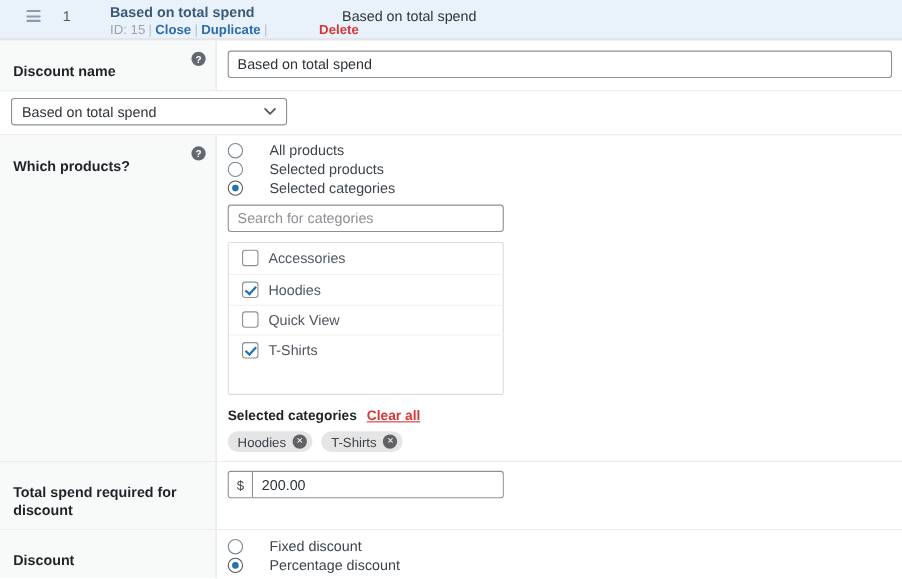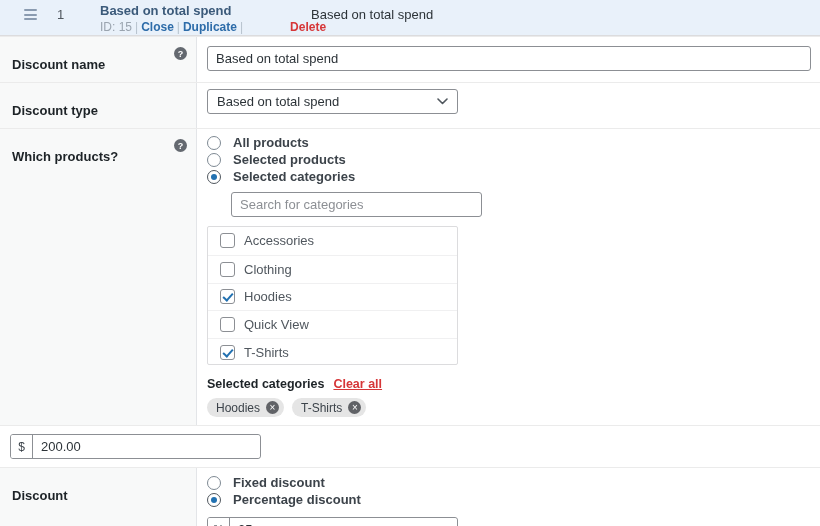--- a/index.html
+++ b/index.html
@@ -29,26 +29,26 @@
   .cell-l .lbl { font-weight:bold; color:#1d2327; font-size:13px; line-height:16px; }
   .help { position:absolute; right:9px; top:10px; width:13px; height:13px; border-radius:50%;
     background:#646970; color:#fff; font-size:9px; font-weight:bold; display:flex;
     align-items:center; justify-content:center; cursor:help; }
   .cell-r { flex:1; padding:8px 9px 8px 10px; }
 
   input[type=text] { font-family:"Liberation Sans", sans-serif; font-size:13px; color:#2c3338;
     border:1px solid #8c8f94; border-radius:3px; height:25px; padding:0 8px; outline:none; background:#fff; }
   input::placeholder { color:#8c8f94; }
   .full { width:100%; }
-  .w251 { width:251px;margin-left:24px; }
+  .w251 { width:251px; }
 
   .selectbox { width:251px; height:25px; border:1px solid #8c8f94; border-radius:3px; background:#fff;
     display:flex; align-items:center; justify-content:space-between; padding:0 9px; cursor:pointer; }
 
-  .optline { display:flex; align-items:center; gap:12px; height:17px; color:#3c434a; cursor:pointer;font-weight:bold; }
+  .optline { display:flex; align-items:center; gap:24px; height:17px; color:#3c434a; cursor:pointer; }
   .optline + .optline { margin-top:0;text-align:right; }
   .radio { width:14px; height:14px; min-width:14px; border:1px solid #7e8993; border-radius:50%;
     background:#fff; position:relative; }
   .radio.checked { border-color:#50575e; }
   .radio.checked::after { content:""; position:absolute; left:3px; top:3px; width:6px; height:6px;
     border-radius:50%; background:#2271b1; }
   .checkbox { width:15px; height:15px; min-width:15px; border:1px solid #8c8f94; border-radius:3px;
     background:#fff; position:relative; }
   .checkbox.checked::after { content:""; position:absolute; left:4px; top:1px; width:4px; height:8px;
     border-right:2px solid #2271b1; border-bottom:2px solid #2271b1; transform:rotate(42deg); }
@@ -108,23 +108,20 @@
     <div class="cell-l">
       <span class="lbl">Discount name</span>
       <span class="help">?</span>
     </div>
     <div class="cell-r">
       <input type="text" class="full" value="Based on total spend" style="">
     </div>
   </div>
 
   <div class="row r2">
-    <div class="cell-l">
-      <span class="lbl">Discount type</span>
-    </div>
     <div class="cell-r">
       <div class="selectbox">
         <span>Based on total spend</span>
         <svg width="11" height="7" viewBox="0 0 11 7">
             <path d="M1 1l4.5 4.5L10 1" fill="none" stroke="#50575e" stroke-width="1.6" stroke-linecap="round" stroke-linejoin="round"></path>
           </svg>
       </div>
     </div>
   </div>
 
@@ -146,24 +143,20 @@
         <span class="radio checked"></span>
         <span>Selected categories</span>
       </div>
 
       <input type="text" class="w251 search-in" placeholder="Search for categories" style="">
 
       <div class="catlist">
         <div class="catitem">
           <span class="checkbox"></span>
           <span>Accessories</span>
-        </div>
-        <div class="catitem">
-          <span class="checkbox"></span>
-          <span>Clothing</span>
         </div>
         <div class="catitem">
           <span class="checkbox checked"></span>
           <span>Hoodies</span>
         </div>
         <div class="catitem">
           <span class="checkbox"></span>
           <span>Quick View</span>
         </div>
         <div class="catitem">
@@ -183,20 +176,23 @@
         </span>
         <span class="tag">
           <span>T-Shirts</span>
           <span class="tag-x">×</span>
         </span>
       </div>
     </div>
   </div>
 
   <div class="row r4">
+    <div class="cell-l">
+      <span class="lbl">Total spend required for discount</span>
+    </div>
     <div class="cell-r">
       <div class="ingroup">
         <span class="prefix">$</span>
         <input type="text" value="200.00" style="">
       </div>
     </div>
   </div>
 
   <div class="row r5">
     <div class="cell-l">

